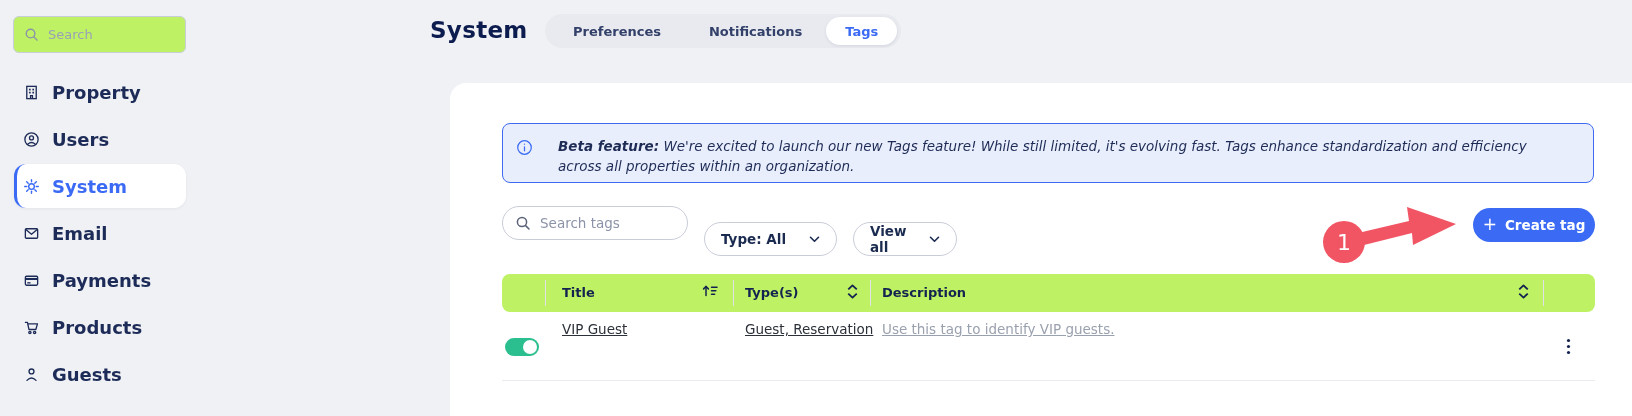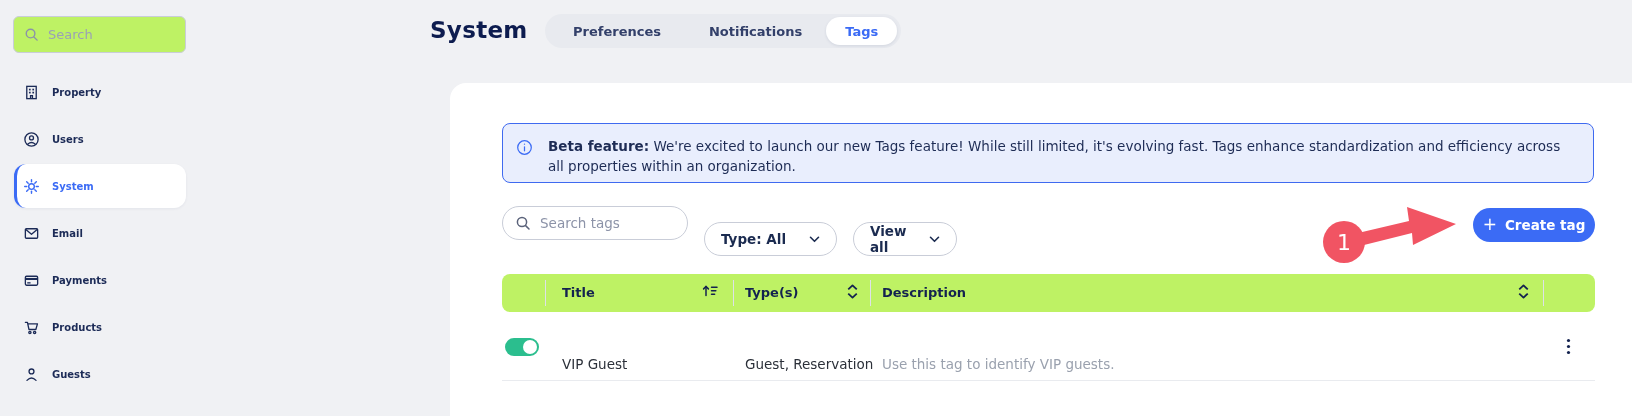--- a/index.html
+++ b/index.html
@@ -10,21 +10,21 @@
   .sidebar-search { position:absolute; left:13px; top:16px; width:173px; height:37px;
     background:#bef264; border:1px solid #C9CDD8; border-radius:6px;
     display:flex; align-items:center; padding:0 10px; gap:9px; }
   .sidebar-search input { border:none; outline:none; width:110px; font-family:"DejaVu Sans",sans-serif;
     font-size:13px; color:#3A4568; background:transparent; }
   .sidebar-search input::placeholder { color:#9AA1B5; }
 
   .nav { position:absolute; left:0; top:70px; width:200px; }
   .nav-item { height:44px; margin:0 0 3px 14px; width:172px; display:flex; align-items:center;
     gap:12px; padding-left:8px; border-radius:12px; cursor:pointer;
-    font-size:10px; font-weight:600; color:#1C2B57; }
+    font-size:18px; font-weight:600; color:#1C2B57; }
   .nav-item.selected { background:#fff; border-left:3px solid #3B6BF5; padding-left:5px;
     color:#3B6BF5; box-shadow:0 1px 3px rgba(20,40,90,.06); }
   .nav-item .ic { width:18px; height:18px; display:flex; align-items:center; justify-content:center; }
   .nav-item svg { stroke:#1C2B57; }
   .nav-item.selected svg { stroke:#3B6BF5; }
 
   
   .page-title { position:absolute; left:430px; top:17px; font-size:23px; font-weight:800;
     color:#0D1C4F; letter-spacing:.3px; }
   .tabs { position:absolute; left:545px; top:14px; height:34px; background:#E8EAEF;
@@ -32,21 +32,21 @@
   .tab { padding:0 24px; font-size:13px; font-weight:600; color:#33406A; height:28px;
     display:flex; align-items:center; cursor:pointer; border-radius:14px; }
   .tab.selected { background:#fff; color:#3B6BF5; box-shadow:0 1px 3px rgba(20,40,90,.10); padding:0 19px; }
 
   
   .card { position:absolute; left:450px; top:83px; width:1182px; height:333px;
     background:#fff; border-top-left-radius:16px; }
 
   .banner { position:absolute; left:502px; top:123px; width:1092px; height:60px;
     background:#E9EEFD; border:1.5px solid #3F6AF0; border-radius:8px;
-    display:flex; padding:13px 20px 0 13px; gap:15px; }
+    display:flex; padding:13px 20px 0 13px; gap:25px;font-style:italic; }
   .banner-text { font-size:13.5px; line-height:19.5px; color:#1E2C55; }
   .banner-text b { font-weight:700; }
 
   .pill { position:absolute; top:206px; height:34px; border:1px solid #C9CDD8; border-radius:17px;
     background:#fff; display:flex; align-items:center; font-size:13.5px; }
   .search-tags { left:502px; width:186px; padding:16px 12px; gap:9px; }
   .search-tags input { border:none; outline:none; width:120px; font-family:"DejaVu Sans",sans-serif;
     font-size:13.5px; background:transparent; color:#3A4568; }
   .search-tags input::placeholder { color:#8C93A8; }
   .dropdown { justify-content:space-between; padding:0 16px; font-weight:600; color:#1B2B50; cursor:pointer;margin-top:16px; }
@@ -61,21 +61,21 @@
 
   
   .thead { position:absolute; left:502px; top:274px; width:1093px; height:38px;
     background:#bef264; border-radius:8px; font-size:13px; font-weight:700; color:#13224F; }
   .thead .sep { position:absolute; top:6px; bottom:6px; width:1px; background:#DEE1E8; }
   .th-label { position:absolute; top:11px; }
   .sort { position:absolute; top:9px; cursor:pointer; }
 
   .trow { position:absolute; left:502px; top:312px; width:1093px; height:69px;
     border-bottom:1px solid #E9EBEF; font-size:13.5px; color:#2B3039; }
-  .trow .cell { position:absolute; top:44px; }
+  .trow .cell { position:absolute; top:9px;text-decoration:underline; }
   .toggle { position:absolute; left:3px; top:26px; width:34px; height:18px; background:#2BBE8E;
     border-radius:9px; cursor:pointer; }
   .toggle .knob { position:absolute; right:2px; top:2px; width:14px; height:14px;
     background:#fff; border-radius:50%; }
   .desc-cell { color:#9AA1AE; }
   .kebab { position:absolute; left:1060px; top:24px; cursor:pointer; padding:2px 4px; }
 
   .annotation { position:absolute; left:0; top:0; pointer-events:none; }
 </style>
 </head>

